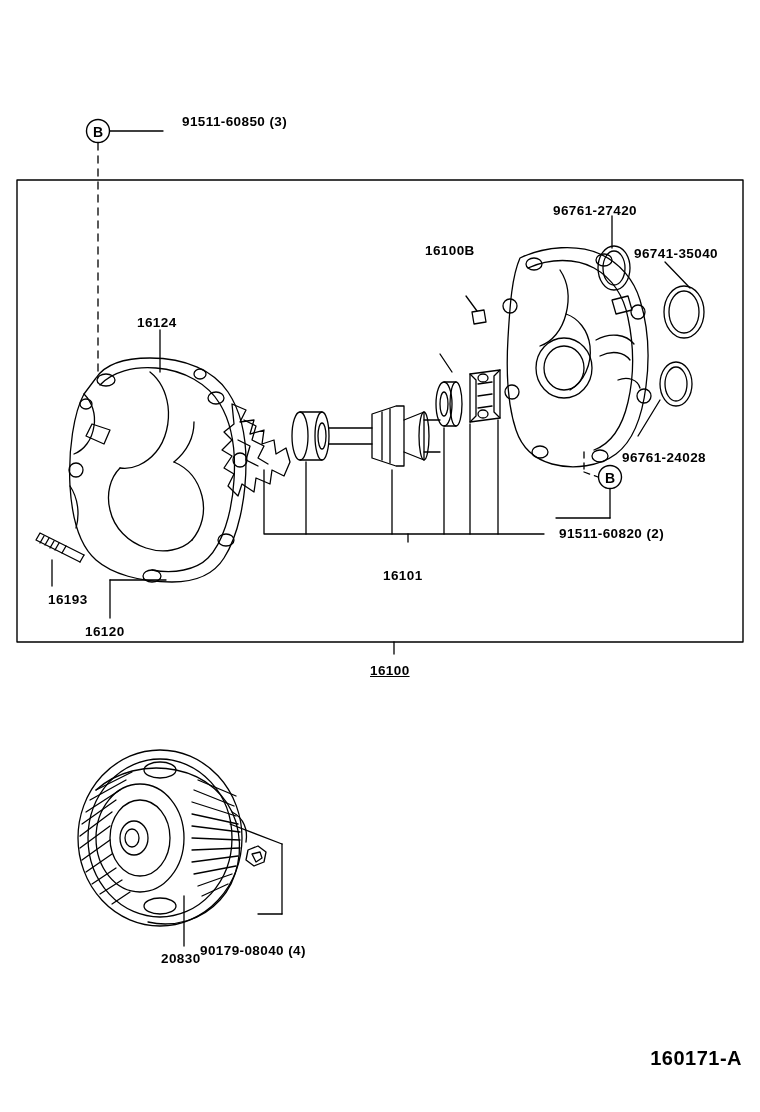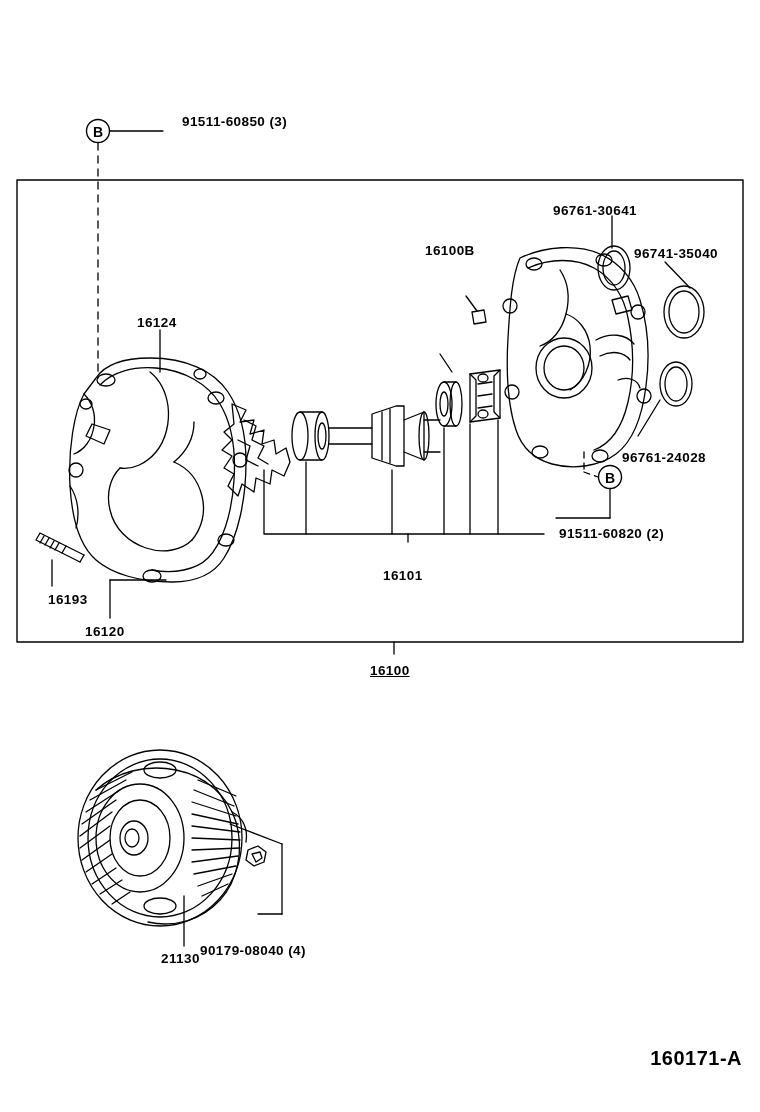--- a/index.html
+++ b/index.html
@@ -254,21 +254,21 @@
       <line x1="230" y1="824" x2="282" y2="844"></line>
       <line x1="282" y1="844" x2="282" y2="914"></line>
       <line x1="282" y1="914" x2="258" y2="914"></line>
       <line x1="184" y1="896" x2="184" y2="946"></line>
 
     </g>
   </svg>
 
   <div class="lbl" style="left:170px; top:114px;margin-left:12px;">91511-60850 (3)</div>
 
-  <div class="lbl" style="left:553px; top:203px;">96761-30641</div>
+  <div class="lbl" style="left:553px; top:203px;">96761-27420</div>
 
   <div class="lbl" style="left:634px; top:246px;">96741-35040</div>
 
   <div class="lbl" style="left:425px; top:243px;text-align:center;">16100B</div>
 
   <div class="lbl" style="left:137px; top:315px;">16124</div>
 
   <div class="lbl" style="left:622px; top:450px;">96761-24028</div>
 
   <div class="lbl" style="left:559px; top:526px;text-align:center;">91511-60820 (2)</div>
@@ -276,17 +276,17 @@
   <div class="lbl" style="left:383px; top:568px;">16101</div>
 
   <div class="lbl" style="left:48px; top:592px;">16193</div>
 
   <div class="lbl" style="left:85px; top:624px;">16120</div>
 
   <div class="lbl" style="left:370px; top:663px;text-decoration:underline;">16100</div>
 
   <div class="lbl" style="left:200px; top:919px;margin-top:24px;">90179-08040 (4)</div>
 
-  <div class="lbl" style="left:161px; top:951px;">21130</div>
+  <div class="lbl" style="left:161px; top:951px;">20830</div>
 
   <div class="footer-code">160171-A</div>
 
 </div>
 
 </body></html>

